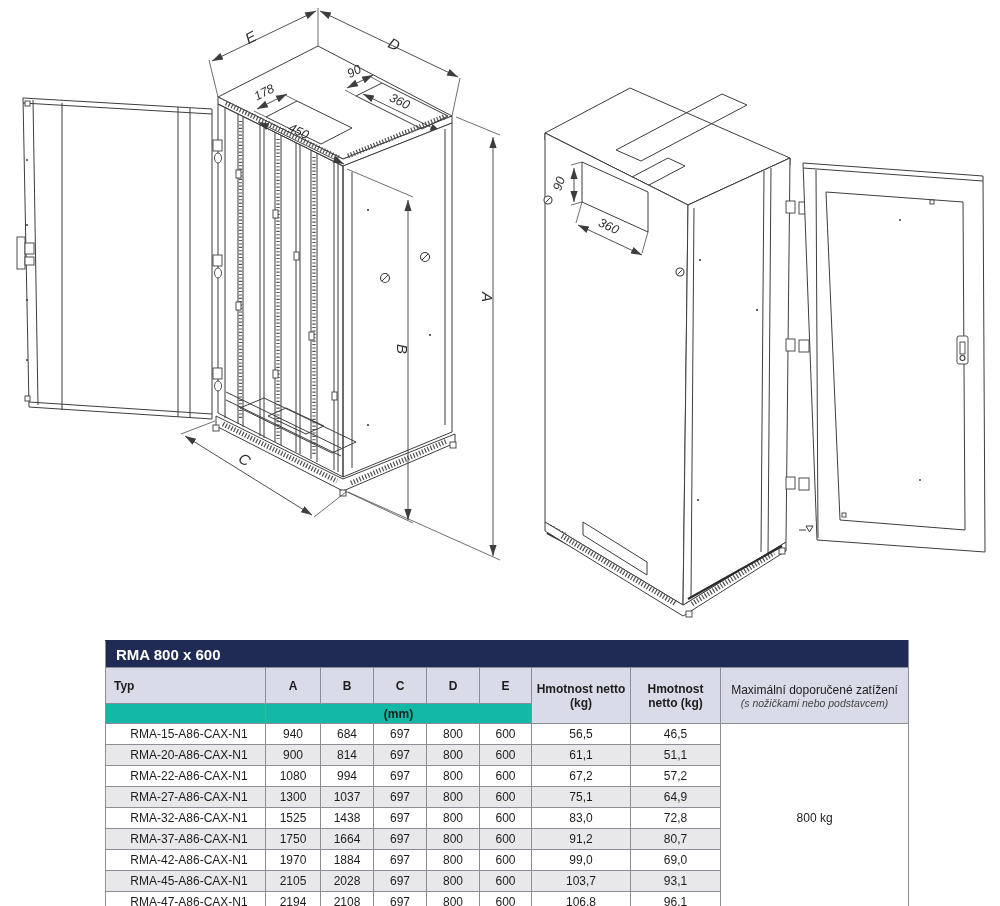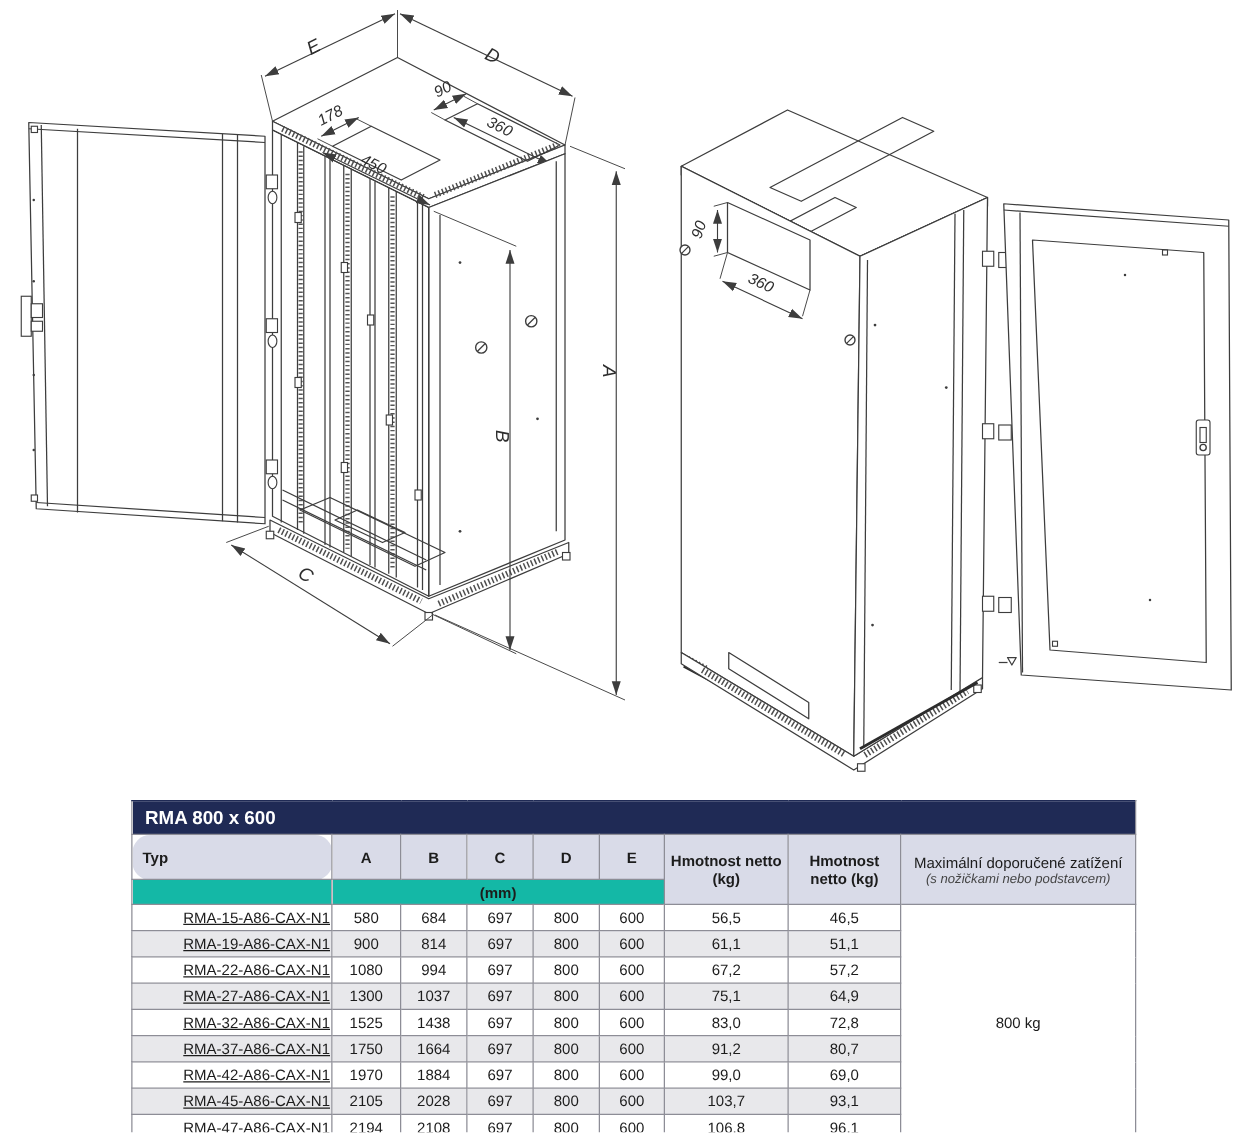--- a/index.html
+++ b/index.html
@@ -18,25 +18,25 @@
   .screw{fill:#fff;stroke:#3d3d3d;stroke-width:1.1;}
   .dlab{font:italic 15px "Liberation Sans",sans-serif;fill:#2e2e2e;text-anchor:middle;}
   .dnum{font:italic 12.5px "Liberation Sans",sans-serif;fill:#2e2e2e;text-anchor:middle;}
 
   table.spec{position:absolute;left:105px;top:640px;width:803px;border-collapse:collapse;
              table-layout:fixed;font-size:12px;color:#1c1c1c;}
   .spec th,.spec td{border:1px solid #8d8d96;overflow:hidden;white-space:nowrap;}
   .spec tr.title-row th{background:#1f2a55;color:#fff;text-align:left;font-size:15px;
              font-weight:bold;height:26px;padding:0 12px 0 10px;border-color:#1f2a55 #8d8d96 #8d8d96 #8d8d96;}
   .spec tr.head-row th{background:#d9dbe8;height:33px;font-weight:bold;font-size:12px;}
-  .spec th.typ-h{text-align:left;padding-left:8px;border-radius:14px;}
+  .spec th.typ-h{text-align:left;padding-left:8px;}
   .spec tr.unit-row th{background:#14b8a6;height:17px;font-weight:bold;}
   .spec tbody td{height:18px;text-align:center;background:#fff;font-size:12px;}
   .spec tbody tr.alt td{background:#e8e8eb;}
-  .spec td.typ{text-align:right;padding-left:8px;text-decoration:underline;}
+  .spec td.typ{text-align:center;padding-left:8px;}
   .spec td.maxload{background:#fff;}
   .maxcol .t1{font-weight:normal;font-size:12px;line-height:14px;}
   .maxcol .t2{font-style:italic;font-weight:normal;font-size:10.5px;color:#444;line-height:12px;text-align:center;}
 </style>
 </head>
 <body>
 <div class="page">
 
 <svg width="1000" height="635" viewBox="0 0 1000 635">
   <defs>
@@ -294,31 +294,31 @@
       </th>
     </tr>
     <tr class="unit-row">
       <th></th>
       <th colspan="5">(mm)</th>
     </tr>
   </thead>
   <tbody>
     <tr>
       <td class="typ">RMA-15-A86-CAX-N1</td>
-      <td>580</td>
+      <td>940</td>
       <td>684</td>
       <td>697</td>
       <td>800</td>
       <td>600</td>
       <td>56,5</td>
       <td>46,5</td>
       <td rowspan="9" class="maxload">800 kg</td>
     </tr>
     <tr class="alt">
-      <td class="typ">RMA-19-A86-CAX-N1</td>
+      <td class="typ">RMA-20-A86-CAX-N1</td>
       <td>900</td>
       <td>814</td>
       <td>697</td>
       <td>800</td>
       <td>600</td>
       <td>61,1</td>
       <td>51,1</td>
     </tr>
     <tr>
       <td class="typ">RMA-22-A86-CAX-N1</td>

